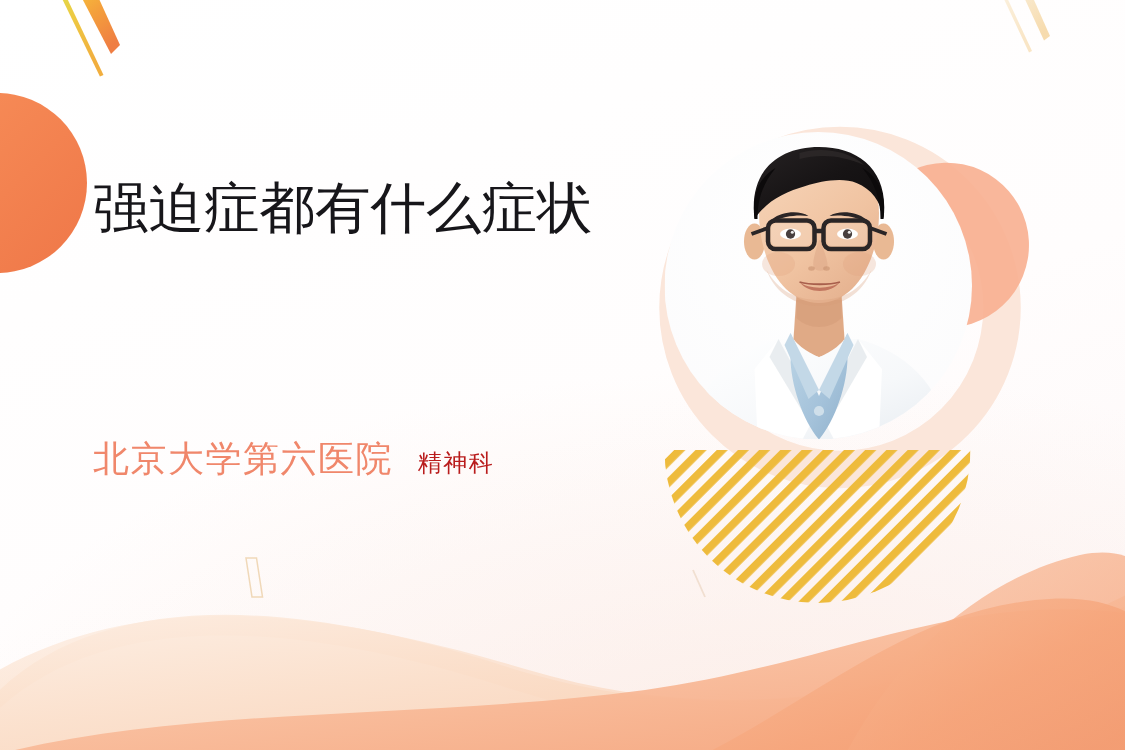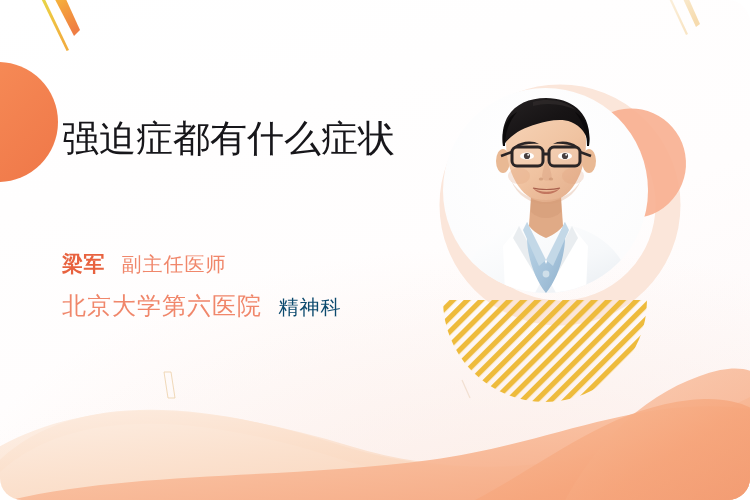--- a/index.html
+++ b/index.html
@@ -7,21 +7,20 @@
     padding: 0;
     background: #ffffff;
   }
   #card {
     position: relative;
     width: 750px;
     height: 500px;
     overflow: hidden;
     background: #ffffff;
     font-family: "Liberation Sans", "DejaVu Sans", sans-serif;
-    border-radius: 22px;
   }
 
   
   .bg-wash {
     position: absolute;
     inset: 0;
     background:
       radial-gradient(120% 90% at 68% 105%, rgba(250,226,215,0.55) 0%, rgba(255,255,255,0) 62%),
       linear-gradient(160deg, #ffffff 0%, #fffdfd 55%, #fdf7f7 100%);
   }
@@ -70,22 +69,22 @@
     color: #f0876b;
     letter-spacing: 1px;
     margin-left: 12px;
   }
   .doc-hospital {
     font-size: 24px;
     color: #f0876b;
     letter-spacing: 1px;
   }
   .doc-dept {
-    font-size: 20px;
-    color: #0c4a6e;
+    font-size: 16px;
+    color: #b91c1c;
     letter-spacing: 1px;
     margin-left: 12px;
   }
 
   
   .portrait-wrap {
     position: absolute;
     left: 443px;
     top: 88px;
     width: 205px;
@@ -308,23 +307,19 @@
     <circle cx="-2" cy="122" r="60" fill="url(#gOCircle)"></circle>
 
     <path d="M 164,372 L 171,372 L 175,398 L 168,398 Z" fill="none" stroke="#eccfa8" stroke-width="1" opacity="0.8"></path>
     <path d="M 462,380 L 470,398" fill="none" stroke="#e8cdb6" stroke-width="1.2" opacity="0.55"></path>
   </svg>
 
   <div class="text-block">
     <h1 class="headline">强迫症都有什么症状</h1>
   </div>
 
-  <div class="doctor-line doctor-line-1">
-    <span class="doc-name">梁军</span>
-    <span class="doc-title">副主任医师</span>
-  </div>
 
   <div class="doctor-line doctor-line-2">
     <span class="doc-hospital">北京大学第六医院</span>
     <span class="doc-dept">精神科</span>
   </div>
 
 </div>
 
 </body></html>

